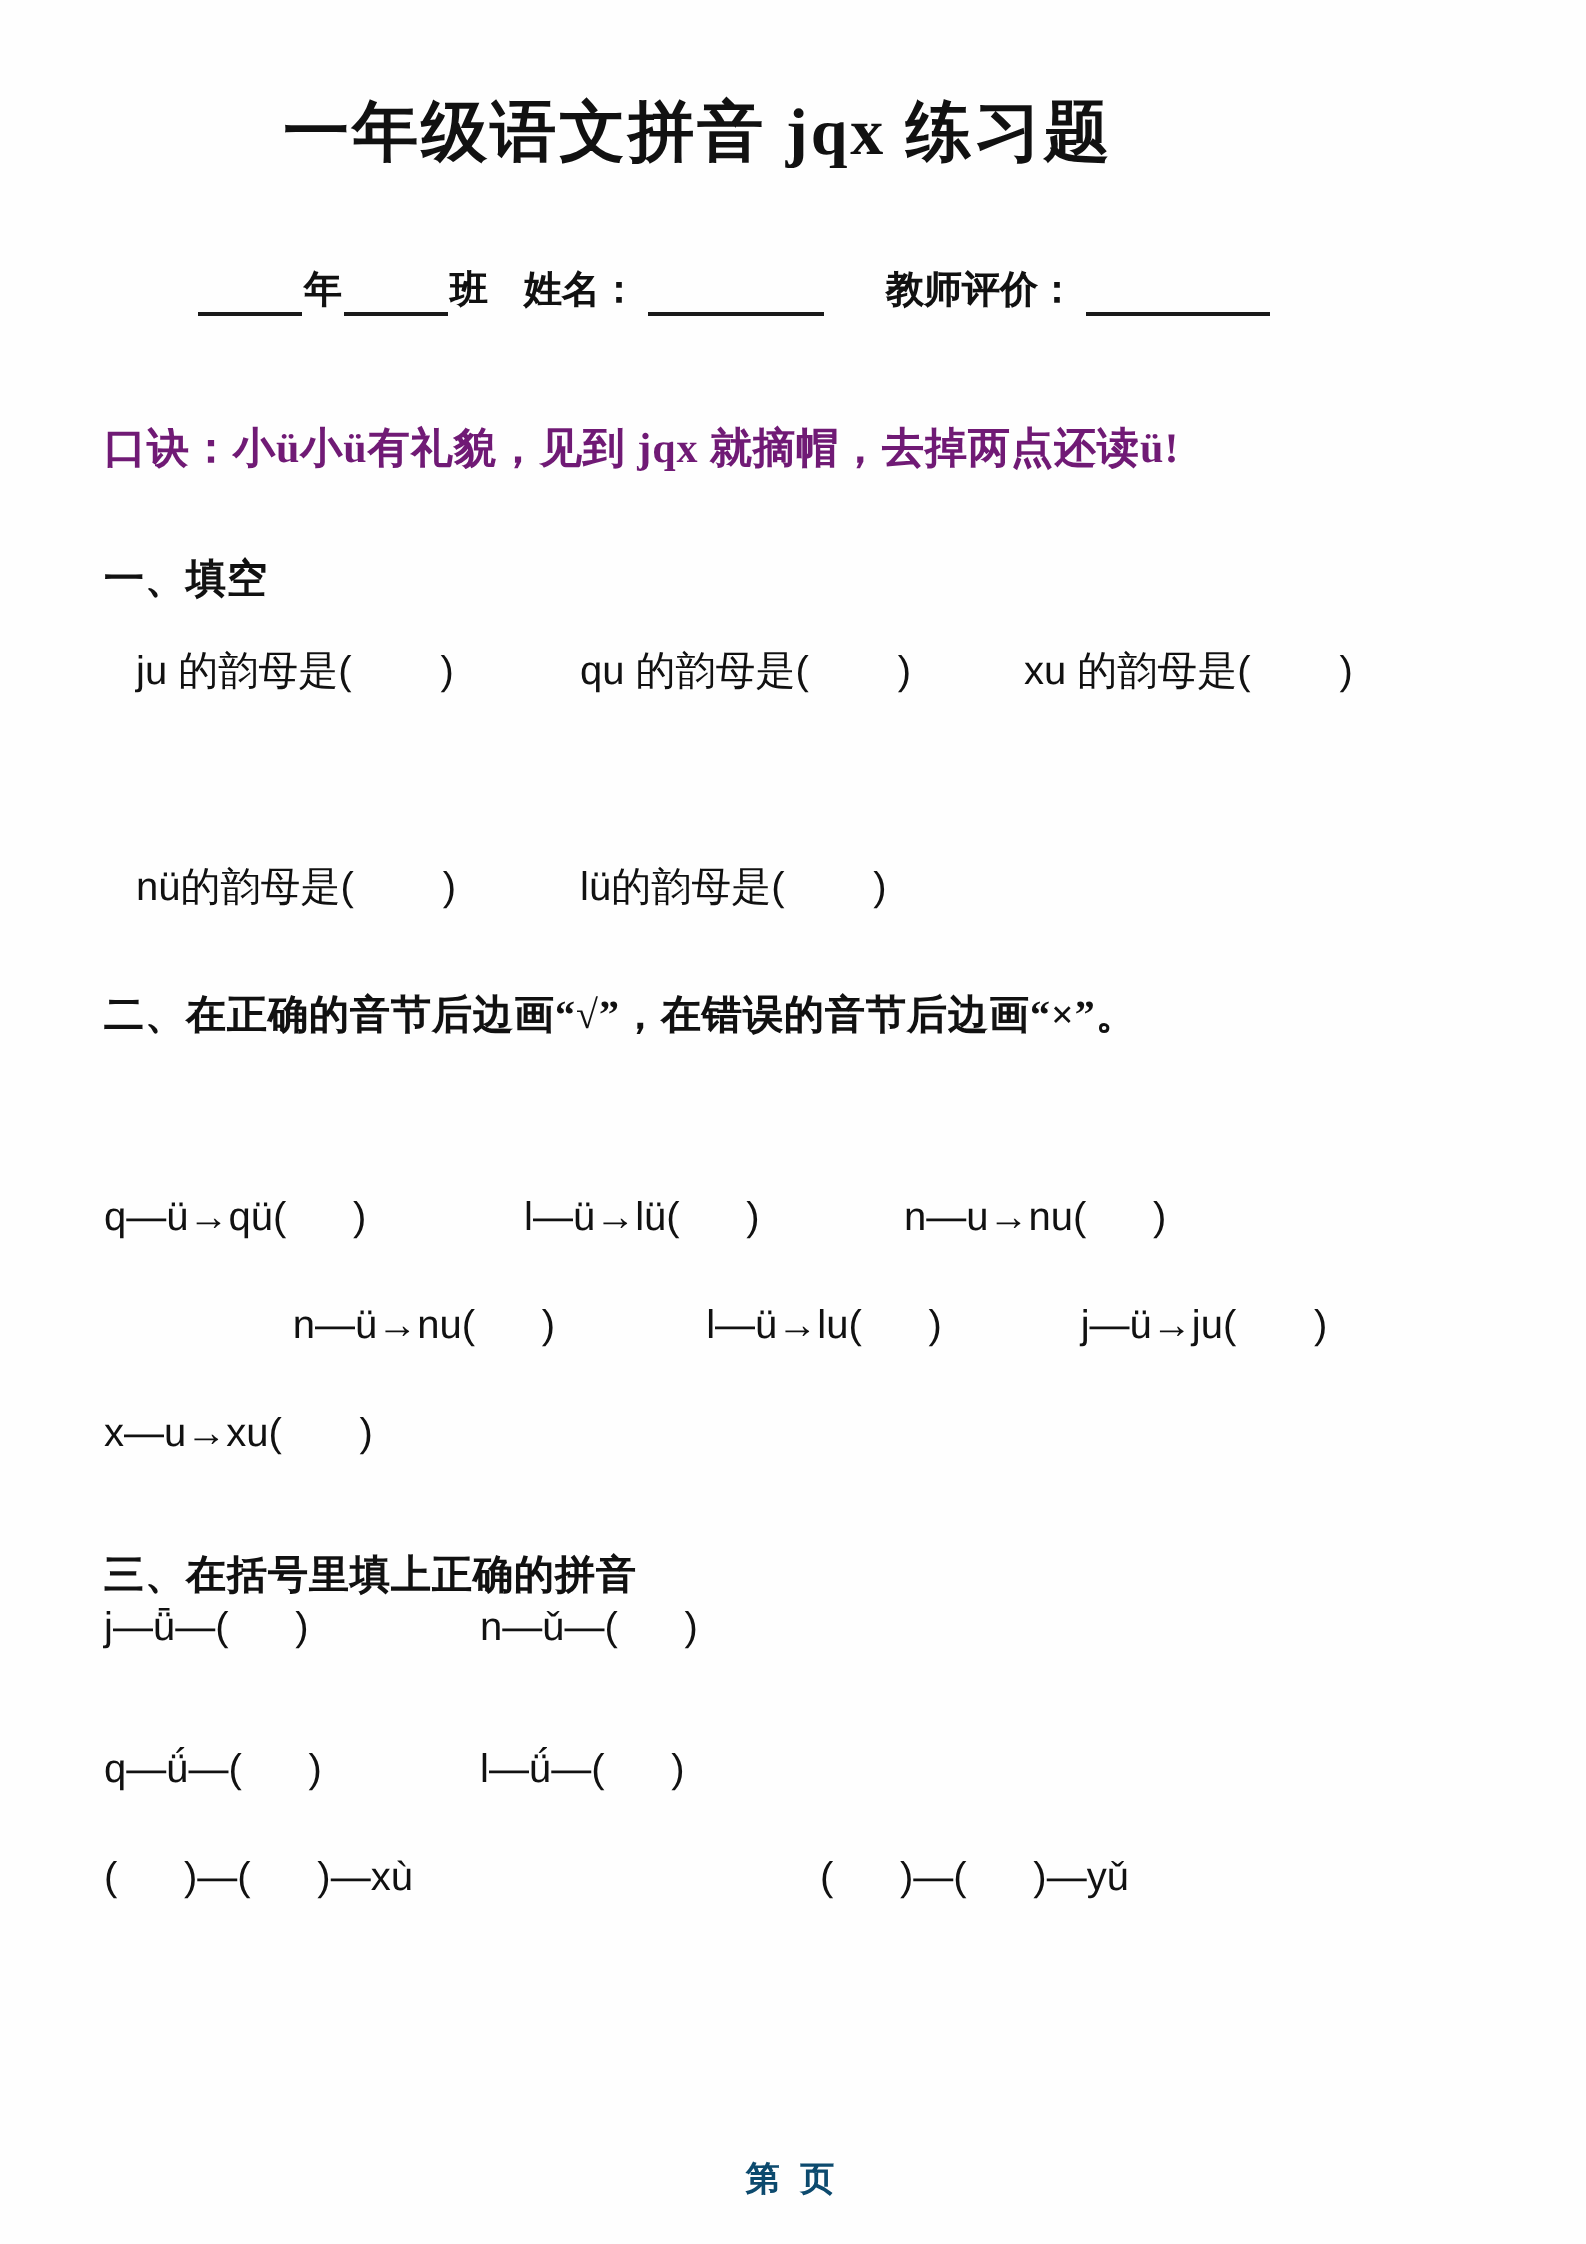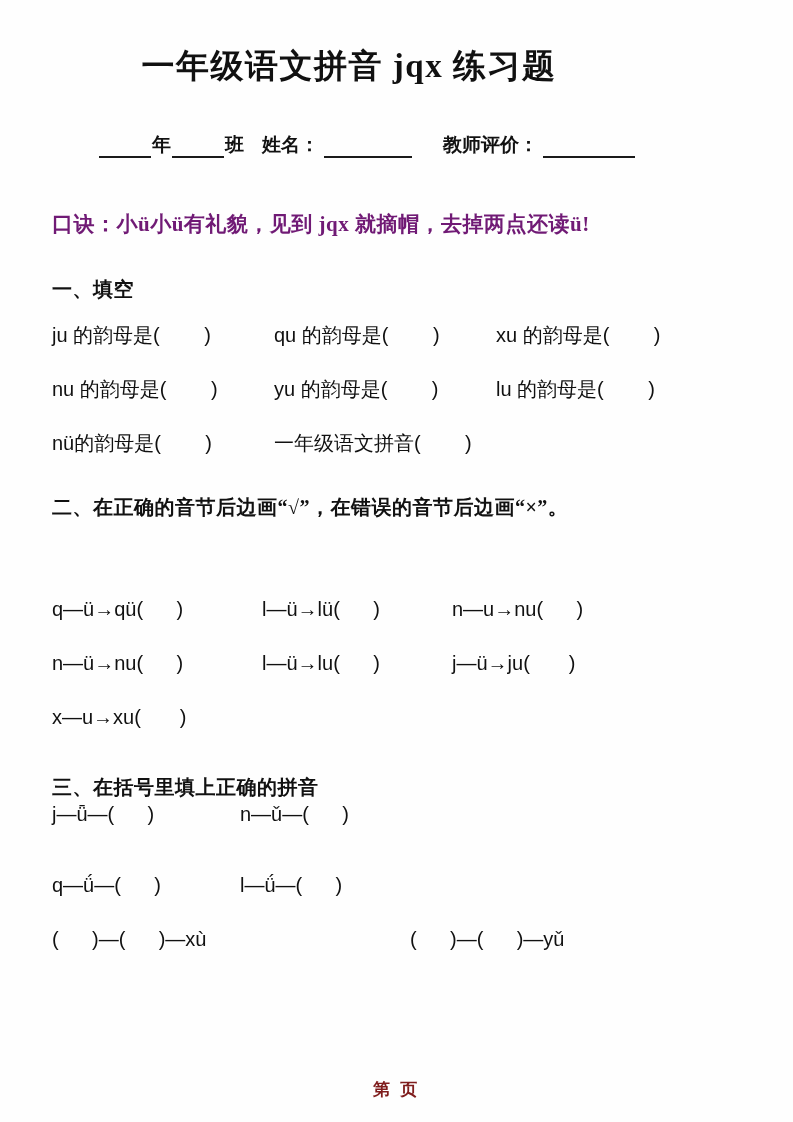--- a/index.html
+++ b/index.html
@@ -104,28 +104,28 @@
     display: inline-block;
     font-family: "Liberation Sans", "DejaVu Sans", sans-serif;
     font-size: 20px;
     white-space: pre;
   }
 
   
   #s1r1 { top: 322px; }
   #s1r2 { top: 376px; }
   #s1r3 { top: 430px; }
-  .s1-c1 { width: 222px; }
+  .s1-c1 { width: 222px; margin-left: 16px; }
   .s1-c2 { width: 222px; }
   .s1-c3 { width: 222px; }
 
   
   #s2r1 { top: 544px; }
   #s2r2 { top: 598px; }
-  #s2r3 { top: 652px; }
+  #s2r3 { top: 652px; text-align: center; }
   #s2r4 { top: 706px; }
   .s2-c1 { width: 210px; }
   .s2-c2 { width: 190px; }
   .s2-c3 { width: 190px; }
 
   
   #s3r1 { top: 803px; }
   #s3r2 { top: 874px; }
   #s3r3 { top: 928px; }
   .s3-c1 { width: 188px; }
@@ -136,21 +136,21 @@
   
   .footer {
     position: absolute;
     top: 1078px;
     left: 0;
     width: 793px;
     text-align: center;
     font-family: "Liberation Serif", "DejaVu Serif", serif;
     font-weight: 700;
     font-size: 17px;
-    color: #7f1d1d;
+    color: #0c4a6e;
     letter-spacing: 3px;
   }
 </style>
 </head>
 <body>
 
 <div class="page">
 
   <div class="doc-title">一年级语文拼音 jqx 练习题</div>
 
@@ -169,25 +169,22 @@
 
   <div class="mnemonic" style="color: #701a75;">
     <span>口诀：</span><span>小ü小ü有礼貌，见到 jqx 就摘帽，去掉两点还读ü!</span>
   </div>
 
   <div class="sec-head" id="sec1-head">一、填空</div>
 
   <div class="row" id="s1r1">
     <span class="cell s1-c1">ju 的韵母是(        )</span><span class="cell s1-c2">qu 的韵母是(        )</span><span class="cell s1-c3">xu 的韵母是(        )</span>
   </div>
-  <div class="row" id="s1r2">
-    <span class="cell s1-c1">nu 的韵母是(        )</span><span class="cell s1-c2">yu 的韵母是(        )</span><span class="cell s1-c3">lu 的韵母是(        )</span>
-  </div>
   <div class="row" id="s1r3">
-    <span class="cell s1-c1">nü的韵母是(        )</span><span class="cell s1-c2">一年级语文拼音(        )</span>
+    <span class="cell s1-c1">nü的韵母是(        )</span><span class="cell s1-c2">lü的韵母是(        )</span>
   </div>
 
   <div class="sec-head" id="sec2-head">二、在正确的音节后边画“√”，在错误的音节后边画“×”。</div>
 
   <div class="row" id="s2r2">
     <span class="cell s2-c1">q—ü→qü(      )</span><span class="cell s2-c2">l—ü→lü(      )</span><span class="cell s2-c3">n—u→nu(      )</span>
   </div>
   <div class="row" id="s2r3">
     <span class="cell s2-c1">n—ü→nu(      )</span><span class="cell s2-c2">l—ü→lu(      )</span><span class="cell s2-c3">j—ü→ju(       )</span>
   </div>

